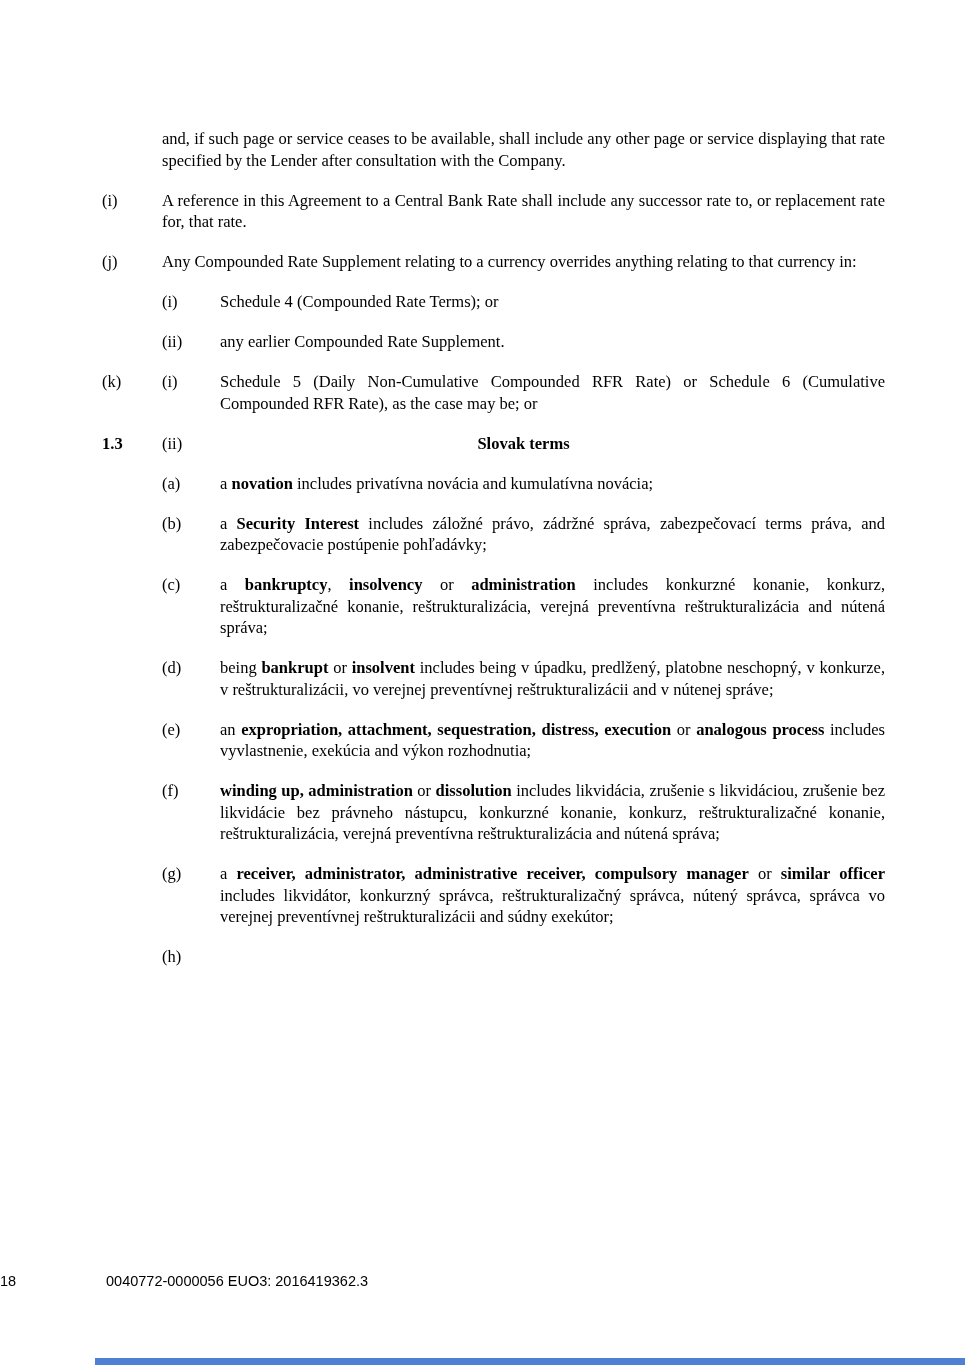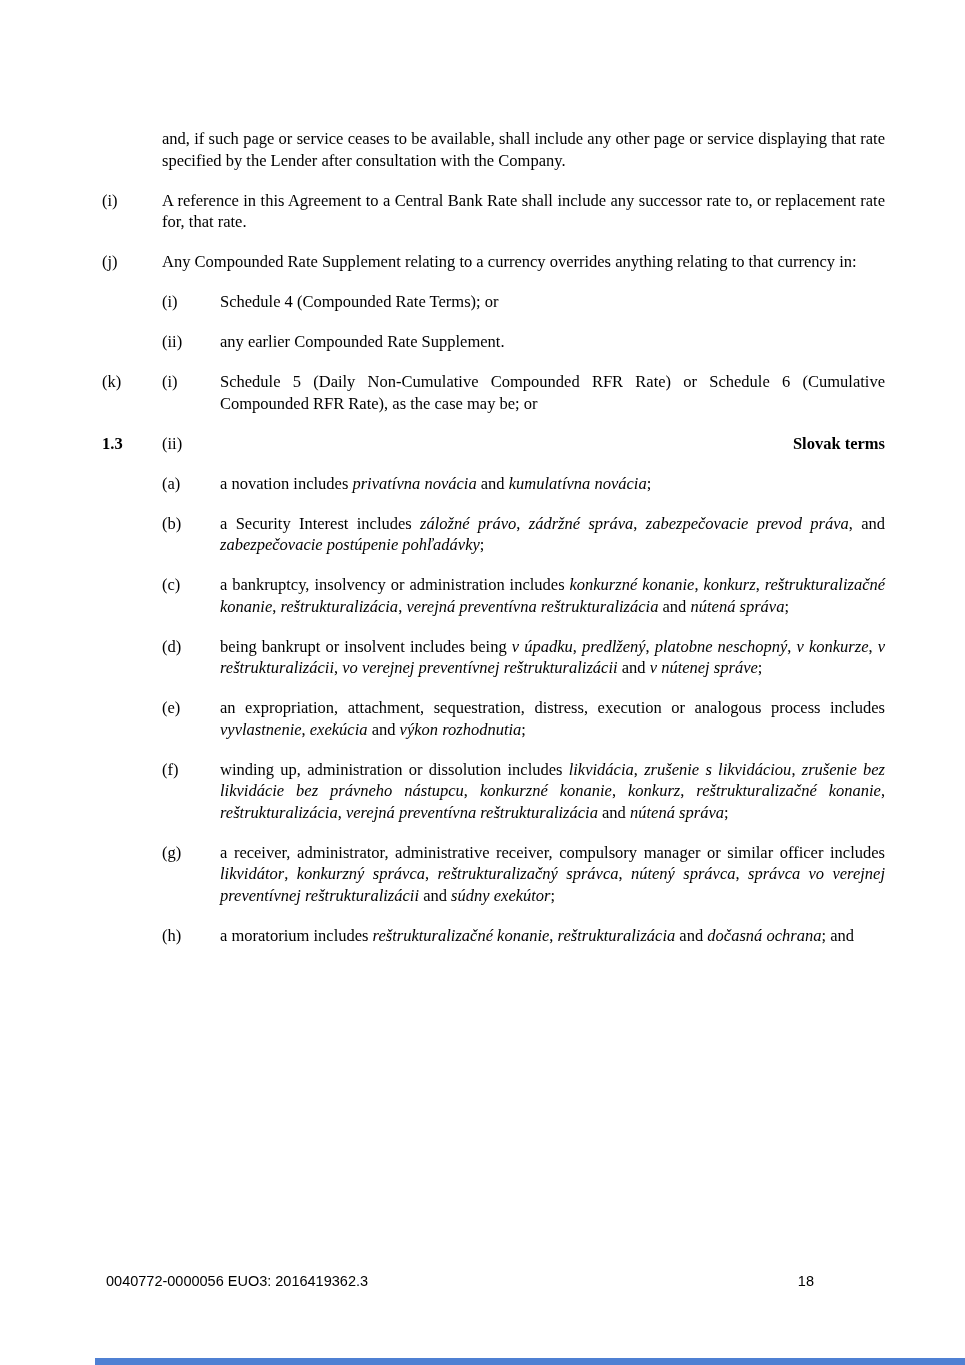--- a/index.html
+++ b/index.html
@@ -12,30 +12,30 @@
     font-size:16.5px; line-height:21.5px;
     color:#000;
   }
   .content { position:absolute; left:102px; top:128px; width:783px; }
   .para { position:relative; text-align:justify; margin-bottom:18.5px; }
   .para .marker { position:absolute; top:0; left:0; }
   .l1 { padding-left:60px; }
   .l2 { padding-left:118px; }
   .l2 .marker { left:60px; }
   .plain { padding-left:60px; }
-  .heading { padding-left:60px; font-weight:700; text-align:right; }
-  .b { font-weight:400; }
-  .i { font-style:italic; }
+  .heading { padding-left:60px; font-weight:700; text-align:center; }
+  .b { font-weight:700; }
+  .i { }
   .footer {
     position:absolute; left:0; top:1272px; width:965px; height:20px;
     font-family:"Liberation Sans","DejaVu Sans",sans-serif;
     font-size:14.5px; line-height:18px;
   }
   .doc-ref { position:absolute; left:106px; top:0; white-space:nowrap; }
-  .page-num { position:absolute; left:0; top:0; width:814px; text-align:right; }
+  .page-num { position:absolute; left:0; top:0; width:814px; text-align:left; }
   .bottom-bar { position:absolute; left:95px; bottom:0; width:870px; height:7px; }
 </style>
 </head>
 <body>
 
 <main class="content">
 
   <div class="para plain">
     <span class="ptext"><span>and, if such page or service ceases to be available, shall include any other page or service displaying that rate specified by the Lender after consultation with the Company.</span></span>
   </div>
@@ -79,21 +79,21 @@
   </div>
 
 
   <div class="para l2">
     <span class="marker">(a)</span>
     <span class="ptext"><span>a </span><span class="b">novation</span><span> includes </span><span class="i">privatívna novácia</span><span> and </span><span class="i">kumulatívna novácia</span><span>;</span></span>
   </div>
 
   <div class="para l2">
     <span class="marker">(b)</span>
-    <span class="ptext"><span>a </span><span class="b">Security Interest</span><span> includes </span><span class="i">záložné právo</span><span>, </span><span class="i">zádržné správa</span><span>, </span><span class="i">zabezpečovacie prevod práva</span><span>, and </span><span class="i">zabezpečovacie postúpenie pohľadávky</span><span>;</span></span>
+    <span class="ptext"><span>a </span><span class="b">Security Interest</span><span> includes </span><span class="i">záložné právo</span><span>, </span><span class="i">zádržné správa</span><span>, </span><span class="i">zabezpečovací terms práva</span><span>, and </span><span class="i">zabezpečovacie postúpenie pohľadávky</span><span>;</span></span>
   </div>
 
   <div class="para l2">
     <span class="marker">(c)</span>
     <span class="ptext"><span>a </span><span class="b">bankruptcy</span><span>, </span><span class="b">insolvency</span><span> or </span><span class="b">administration</span><span> includes </span><span class="i">konkurzné konanie</span><span>, </span><span class="i">konkurz</span><span>, </span><span class="i">reštrukturalizačné konanie</span><span>, </span><span class="i">reštrukturalizácia</span><span>, </span><span class="i">verejná preventívna reštrukturalizácia</span><span> and </span><span class="i">nútená správa</span><span>;</span></span>
   </div>
 
   <div class="para l2">
     <span class="marker">(d)</span>
     <span class="ptext"><span>being </span><span class="b">bankrupt</span><span> or </span><span class="b">insolvent</span><span> includes being </span><span class="i">v úpadku</span><span>, </span><span class="i">predlžený</span><span>, </span><span class="i">platobne neschopný</span><span>, </span><span class="i">v konkurze</span><span>, </span><span class="i">v reštrukturalizácii</span><span>, </span><span class="i">vo verejnej preventívnej reštrukturalizácii</span><span> and </span><span class="i">v nútenej správe</span><span>;</span></span>
@@ -109,21 +109,20 @@
     <span class="ptext"><span class="b">winding up, administration</span><span> or </span><span class="b">dissolution</span><span> includes </span><span class="i">likvidácia</span><span>, </span><span class="i">zrušenie s likvidáciou</span><span>, </span><span class="i">zrušenie bez likvidácie bez právneho nástupcu</span><span>, </span><span class="i">konkurzné konanie</span><span>, </span><span class="i">konkurz</span><span>, </span><span class="i">reštrukturalizačné konanie</span><span>, </span><span class="i">reštrukturalizácia</span><span>, </span><span class="i">verejná preventívna reštrukturalizácia</span><span> and </span><span class="i">nútená správa</span><span>;</span></span>
   </div>
 
   <div class="para l2">
     <span class="marker">(g)</span>
     <span class="ptext"><span>a </span><span class="b">receiver, administrator, administrative receiver, compulsory manager</span><span> or </span><span class="b">similar officer</span><span> includes </span><span class="i">likvidátor</span><span>, </span><span class="i">konkurzný správca</span><span>, </span><span class="i">reštrukturalizačný správca</span><span>, </span><span class="i">nútený správca</span><span>, </span><span class="i">správca vo verejnej preventívnej reštrukturalizácii</span><span> and </span><span class="i">súdny exekútor</span><span>;</span></span>
   </div>
 
   <div class="para l2">
     <span class="marker">(h)</span>
-    <span class="ptext"><span>a </span><span class="b">moratorium</span><span> includes </span><span class="i">reštrukturalizačné konanie</span><span>, </span><span class="i">reštrukturalizácia</span><span> and </span><span class="i">dočasná ochrana</span><span>; and</span></span>
   </div>
 
 </main>
 
 <footer class="footer">
   <span class="page-num">18</span>
   <span class="doc-ref">0040772-0000056 EUO3: 2016419362.3</span>
 </footer>
 
 <div class="bottom-bar" style="background: rgb(79, 128, 211);"></div>

